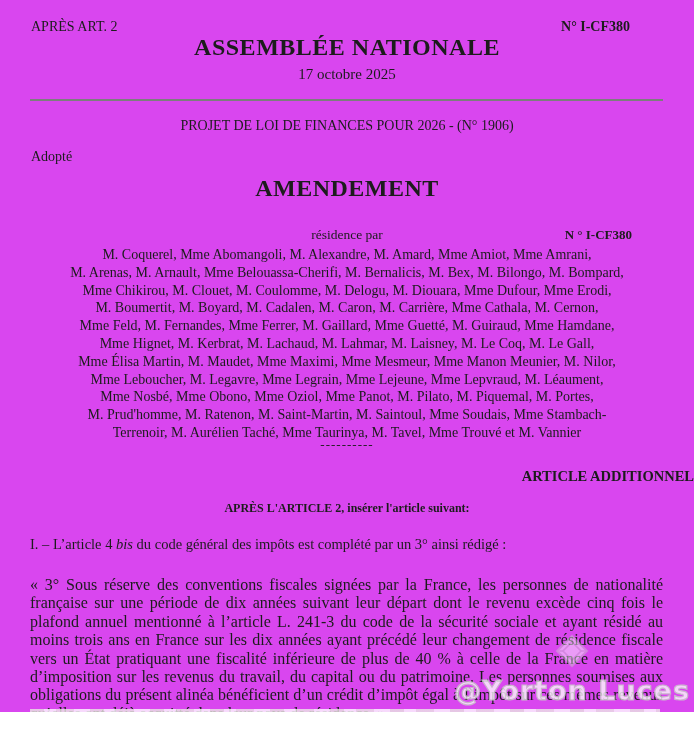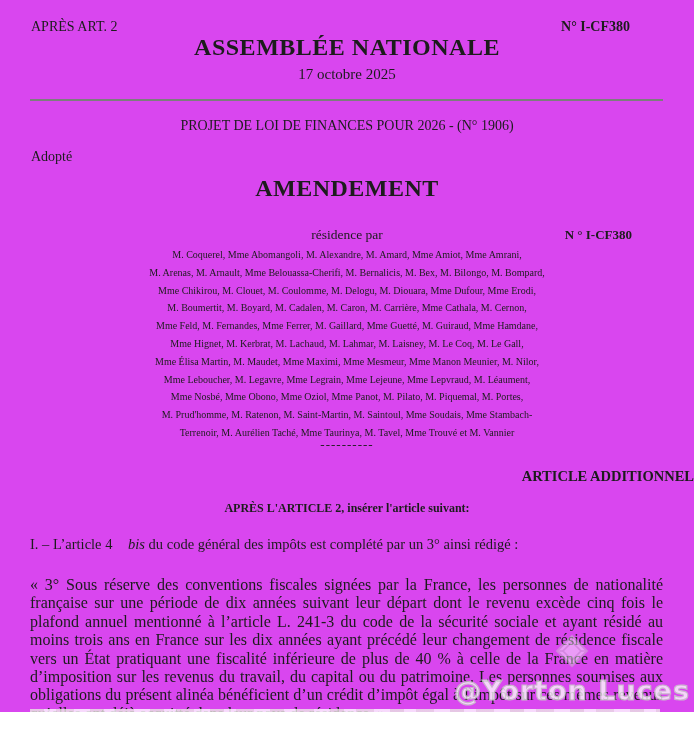--- a/index.html
+++ b/index.html
@@ -23,30 +23,30 @@
     position:absolute; top:99px; left:30px; width:633px; height:2px;
     background:#7d7d7d;
   }
   .project-line { top:118px; font-size:14px; }
   .status { left:31px; top:149px; font-size:14px; }
   .amendment-title { top:175px; font-size:24px; font-weight:bold; letter-spacing:0.5px; }
   .amendment-number { right:62px; top:184px; font-size:13px; font-weight:bold;margin-top:43px; }
   .presented-by { top:227px; font-size:13.5px; }
   .signatories {
     position:absolute; top:246px; left:30px; width:634px;
-    text-align:center; font-size:10px; line-height:17.8px;
+    text-align:center; font-size:14px; line-height:17.8px;
   }
   .dashes { top:437px; font-size:13px; letter-spacing:1px; }
   .heading1 { top:468px; font-size:14.5px; font-weight:bold;text-align:right; }
   .heading2 { top:501px; font-size:12px; font-weight:bold; }
   .intro {
     position:absolute; top:536px; left:30px; width:634px;
     font-size:14.5px;
   }
-  .intro .it { font-style:italic;margin-left:12px; }
+  .intro .it { font-style:italic; }
   .body-par {
     position:absolute; top:576px; left:30px; width:633px;
     font-size:16px; line-height:18.4px;
     text-align:justify;
   }
   .watermark {
     position:absolute; right:4px; bottom:6px;
     display:flex; align-items:center; gap:6px;
     opacity:0.85;
     flex-direction:column;

